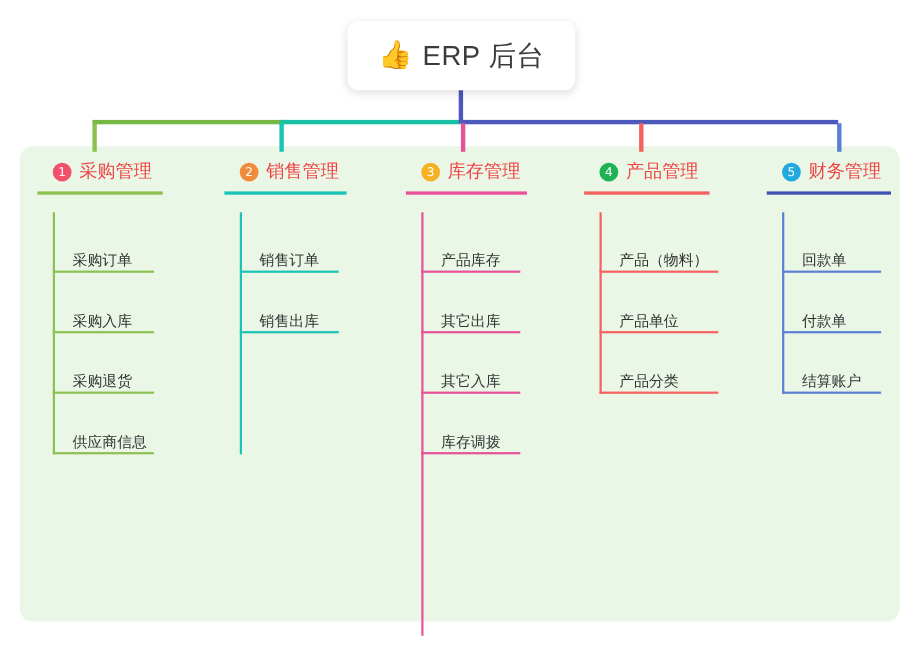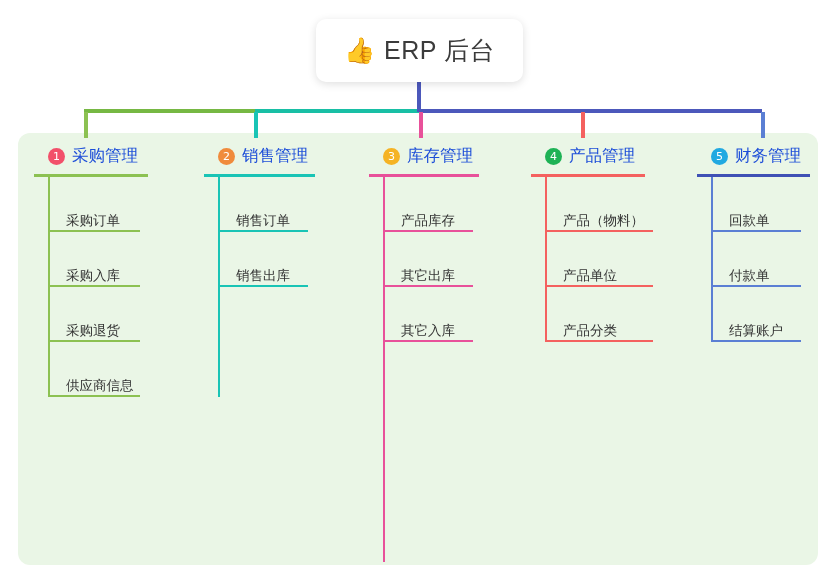--- a/index.html
+++ b/index.html
@@ -94,33 +94,33 @@
     border-radius: 50%;
     color: #ffffff;
     font-size: 11px;
     line-height: 17px;
     text-align: center;
     font-family: "DejaVu Sans", sans-serif;
     flex: 0 0 auto;
   }
   .col-title {
     font-size: 16.5px;
-    color: #1d4ed8;
+    color: #ef4444;
     white-space: nowrap;
   }
   .col-rule {
     height: 3px;
     margin-top: 6px;
   }
 
   
   .children {
     position: relative;
     padding-left: 14px;
-    margin-top: 0;
+    margin-top: 16px;
     text-align: center;
   }
   .spine {
     position: absolute;
     left: 14px; top: 0;
     width: 2px;
     z-index: 1;
   }
   .child {
     position: relative;
@@ -223,20 +223,24 @@
           <div class="underline" style="width: 90px; background: rgb(232, 81, 154);"></div>
         </div>
         <div class="child">
           <span class="label">其它出库</span>
           <div class="underline" style="width: 90px; background: rgb(232, 81, 154);"></div>
         </div>
         <div class="child">
           <span class="label">其它入库</span>
           <div class="underline" style="width: 90px; background: rgb(232, 81, 154);"></div>
         </div>
+        <div class="child">
+          <span class="label">库存调拨</span>
+          <div class="underline" style="width: 90px; background: rgb(232, 81, 154);"></div>
+        </div>
       </div>
     </div>
     <div class="column" style="left: 531px; width: 160px;">
       <div class="col-head">
         <span class="badge" style="background: rgb(30, 178, 85);">4</span>
         <span class="col-title">产品管理</span>
       </div>
       <div class="col-rule" style="width: 114px; background: rgb(244, 97, 95);"></div>
       <div class="children">
         <div class="spine" style="background: rgb(244, 97, 95); height: 165px;"></div>

